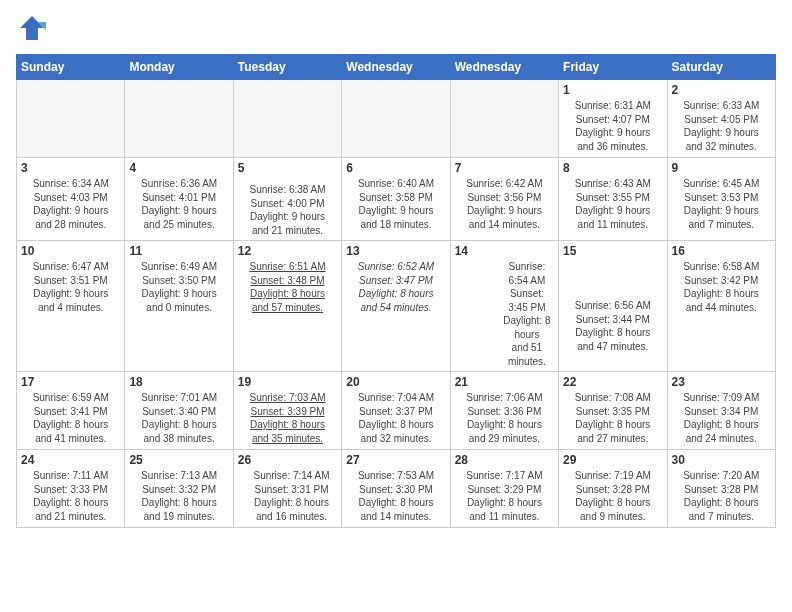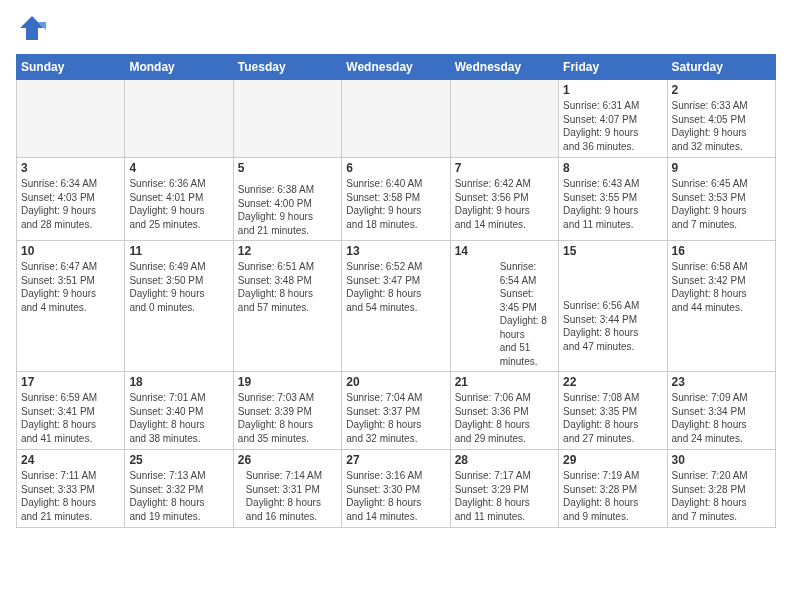--- a/index.html
+++ b/index.html
@@ -78,20 +78,21 @@
     }
     .day-num {
       font-weight: bold;
       font-size: 12px;
       margin-bottom: 2px;
     }
     .day-detail {
       font-size: 10px;
       line-height: 1.35;
       color: #444;
+      text-align: center;
     }
   </style>
 </head>
 <body>
 
 <div class="container">
   <div class="header">
     <div class="logo">
       <svg class="logo-icon" viewBox="0 0 32 32">
         <polygon points="16,4 28,16 22,16 22,28 10,28 10,16 4,16" fill="#3a6fc4"></polygon>
@@ -203,28 +204,28 @@
           </td>
           <td>
             <div class="day-num">11</div>
             <div class="day-detail" style="white-space: pre-line;">Sunrise: 6:49 AM
 Sunset: 3:50 PM
 Daylight: 9 hours
 and 0 minutes.</div>
           </td>
           <td>
             <div class="day-num">12</div>
-            <div class="day-detail" style="white-space: pre-line;">Sunrise: 6:51 AM
+            <div class="day-detail" style="white-space: pre-line; text-decoration: underline;">Sunrise: 6:51 AM
 Sunset: 3:48 PM
 Daylight: 8 hours
 and 57 minutes.</div>
           </td>
           <td>
             <div class="day-num">13</div>
-            <div class="day-detail" style="white-space: pre-line;">Sunrise: 6:52 AM
+            <div class="day-detail" style="white-space: pre-line; font-style: italic;">Sunrise: 6:52 AM
 Sunset: 3:47 PM
 Daylight: 8 hours
 and 54 minutes.</div>
           </td>
           <td>
             <div class="day-num">14</div>
             <div class="day-detail" style="white-space: pre-line; margin-left: 45px;">Sunrise: 6:54 AM
 Sunset: 3:45 PM
 Daylight: 8 hours
 and 51 minutes.</div>
@@ -254,21 +255,21 @@
           </td>
           <td>
             <div class="day-num">18</div>
             <div class="day-detail" style="white-space: pre-line;">Sunrise: 7:01 AM
 Sunset: 3:40 PM
 Daylight: 8 hours
 and 38 minutes.</div>
           </td>
           <td>
             <div class="day-num">19</div>
-            <div class="day-detail" style="white-space: pre-line;">Sunrise: 7:03 AM
+            <div class="day-detail" style="white-space: pre-line; text-decoration: underline;">Sunrise: 7:03 AM
 Sunset: 3:39 PM
 Daylight: 8 hours
 and 35 minutes.</div>
           </td>
           <td>
             <div class="day-num">20</div>
             <div class="day-detail" style="white-space: pre-line;">Sunrise: 7:04 AM
 Sunset: 3:37 PM
 Daylight: 8 hours
 and 32 minutes.</div>
@@ -312,21 +313,21 @@
           </td>
           <td>
             <div class="day-num">26</div>
             <div class="day-detail" style="white-space: pre-line; margin-left: 8px;">Sunrise: 7:14 AM
 Sunset: 3:31 PM
 Daylight: 8 hours
 and 16 minutes.</div>
           </td>
           <td>
             <div class="day-num">27</div>
-            <div class="day-detail" style="white-space: pre-line;">Sunrise: 3:16 AM
+            <div class="day-detail" style="white-space: pre-line;">Sunrise: 7:53 AM
 Sunset: 3:30 PM
 Daylight: 8 hours
 and 14 minutes.</div>
           </td>
           <td>
             <div class="day-num">28</div>
             <div class="day-detail" style="white-space: pre-line;">Sunrise: 7:17 AM
 Sunset: 3:29 PM
 Daylight: 8 hours
 and 11 minutes.</div>

